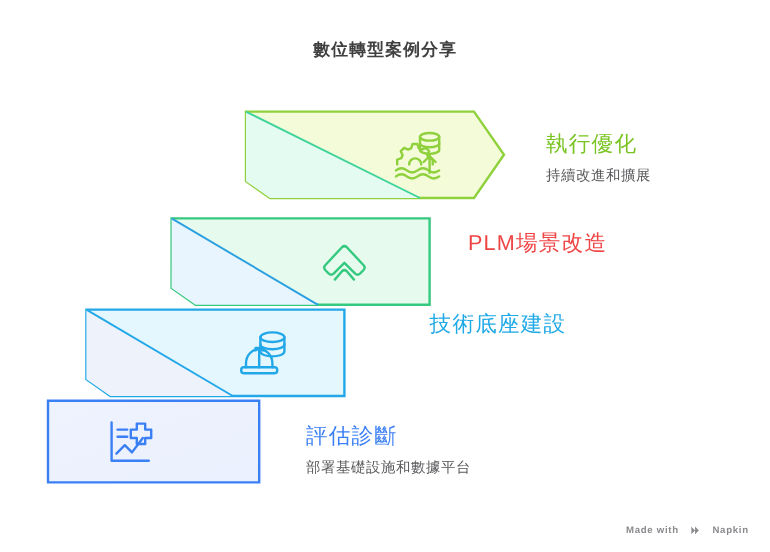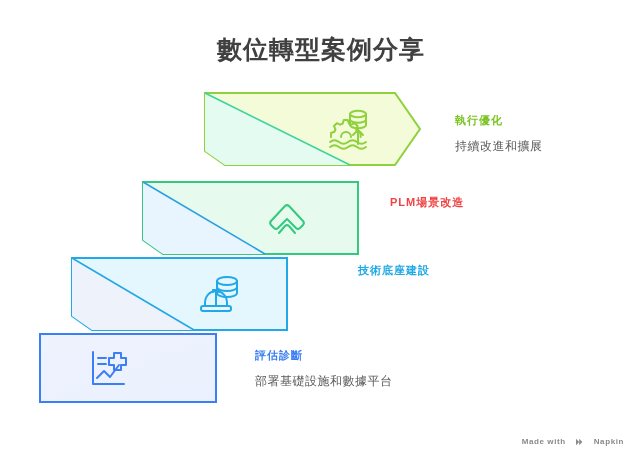--- a/index.html
+++ b/index.html
@@ -14,21 +14,21 @@
     overflow: hidden;
     font-family: "Liberation Sans", "DejaVu Sans", sans-serif;
   }
 
   #page-title {
     position: absolute;
     top: 33px;
     left: 0;
     width: 642px;
     text-align: center;
-    font-size: 25px;
+    font-size: 14px;
     font-weight: bold;
     color: #404040;
     letter-spacing: 1px;
   }
 
   .stage {
     position: absolute;
     inset: 0;
   }
 
@@ -56,22 +56,22 @@
     display: block;
     width: 46px;
     height: 46px;
   }
 
   .tier-label {
     position: absolute;
     white-space: nowrap;
   }
   .tier-label .t-head {
-    font-size: 11px;
-    font-weight: bold;
+    font-size: 18px;
+    font-weight: normal;
     letter-spacing: 1px;
     line-height: 20px;
   }
   .tier-label .t-sub {
     font-size: 12px;
     color: #59595c;
     letter-spacing: 0.5px;
     line-height: 16px;
     margin-top: 8px;
   }
@@ -83,21 +83,21 @@
   #tier-1 { left: 40px;  top: 334px; width: 176px; height: 68px; }
 
   #icon-4 { left: 121px; top: 13px; }
   #icon-3 { left: 121px; top: 13px; }
   #icon-2 { left: 124px; top: 12px; }
   #icon-1 { left: 44px;  top: 12px; }
 
   #label-4 { left: 455px; top: 110px; }
   #label-3 { left: 390px; top: 192px; }
   #label-2 { left: 325px; top: 260px; margin-left: 33px; }
-  #label-1 { left: 255px; top: 345px; }
+  #label-1 { left: 255px; top: 353px; }
 
   #footer-watermark {
     position: absolute;
     right: 18px;
     bottom: 14px;
     font-size: 8px;
     font-weight: bold;
     color: #8a8a8e;
     letter-spacing: 0.6px;
     display: flex;

